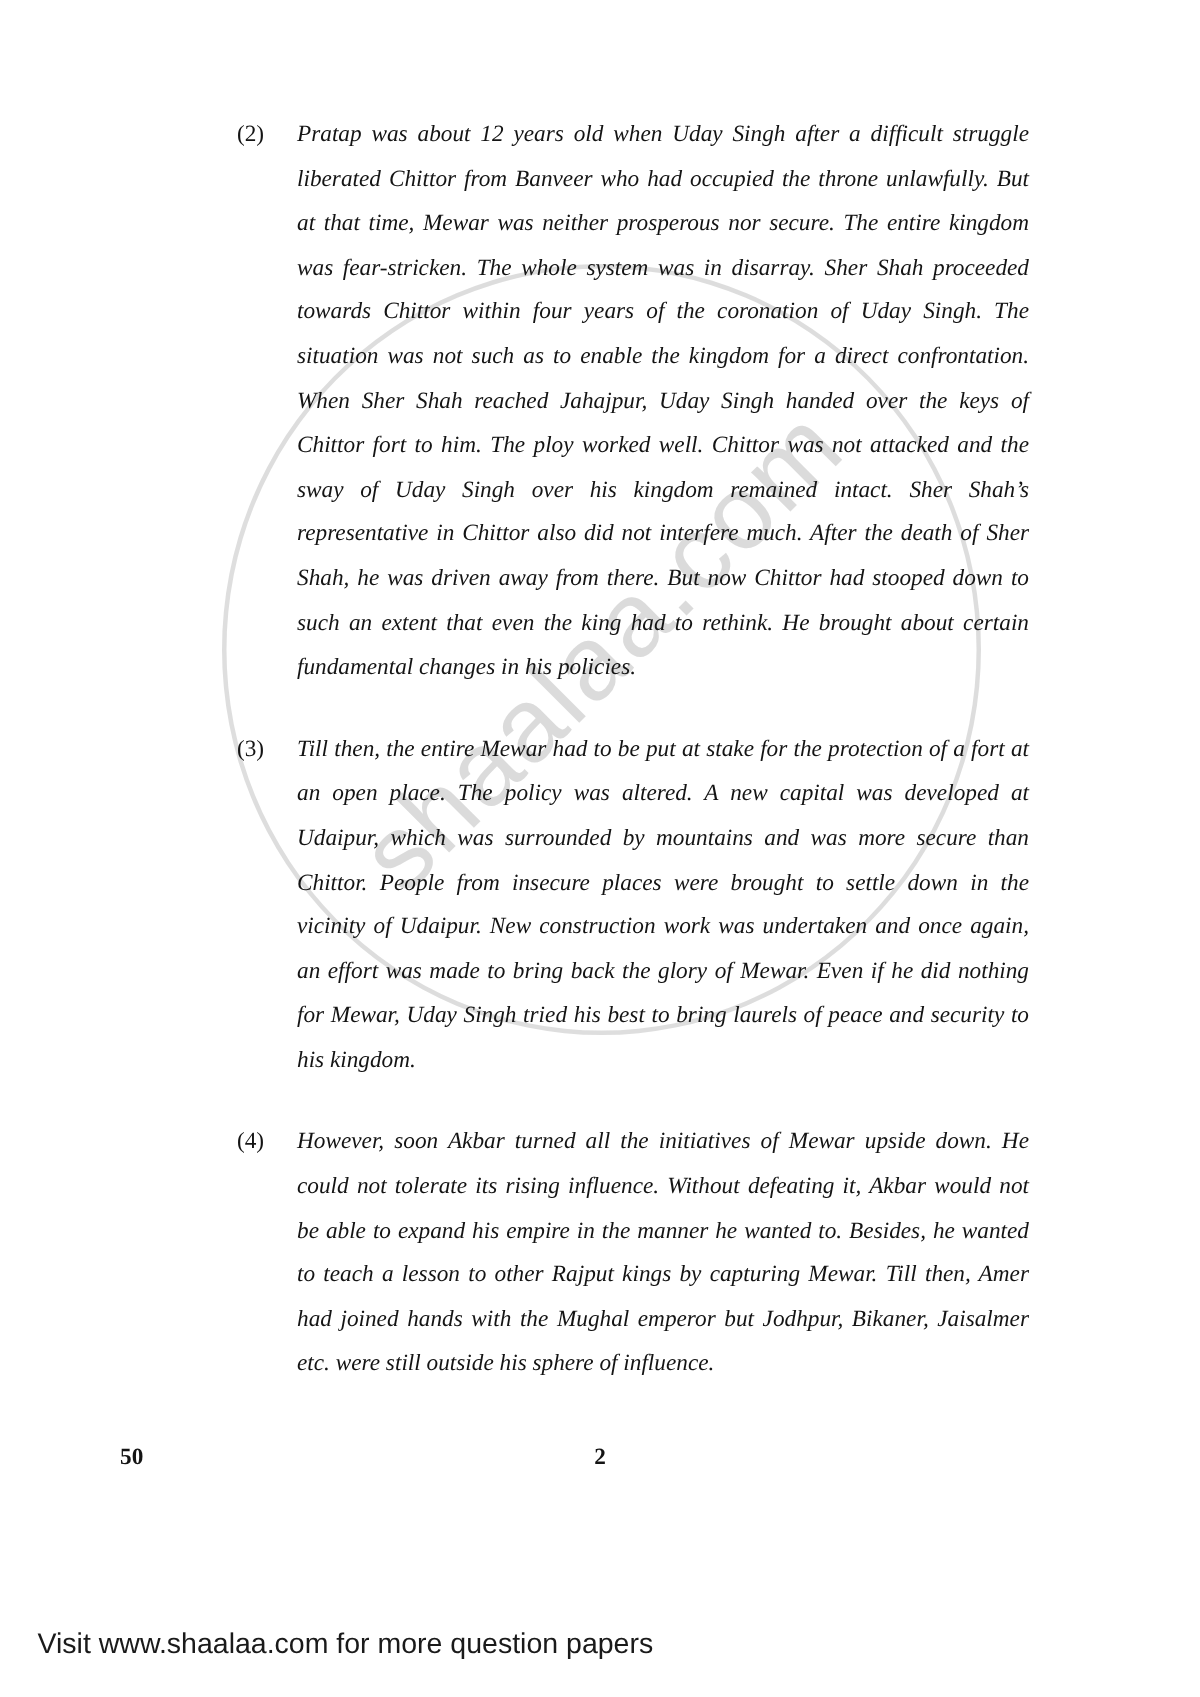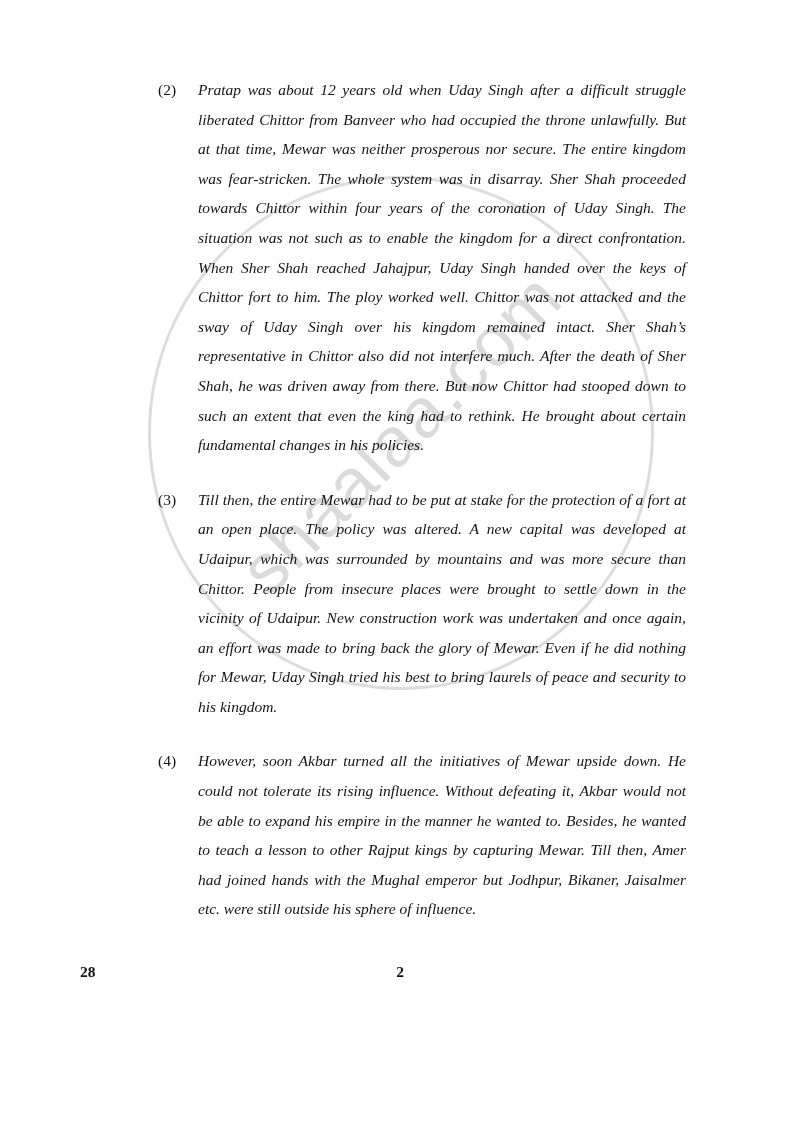--- a/index.html
+++ b/index.html
@@ -113,18 +113,19 @@
       <div class="para-text">Till then, the entire Mewar had to be put at stake for the protection of a fort at an open place. The policy was altered. A new capital was developed at Udaipur, which was surrounded by mountains and was more secure than Chittor. People from insecure places were brought to settle down in the vicinity of Udaipur. New construction work was undertaken and once again, an effort was made to bring back the glory of Mewar. Even if he did nothing for Mewar, Uday Singh tried his best to bring laurels of peace and security to his kingdom.</div>
     </div>
 
     <div class="para">
       <span class="para-num">(4)</span>
       <div class="para-text">However, soon Akbar turned all the initiatives of Mewar upside down. He could not tolerate its rising influence. Without defeating it, Akbar would not be able to expand his empire in the manner he wanted to. Besides, he wanted to teach a lesson to other Rajput kings by capturing Mewar. Till then, Amer had joined hands with the Mughal emperor but Jodhpur, Bikaner, Jaisalmer etc. were still outside his sphere of influence.</div>
     </div>
 
   </div>
 
-  <div class="page-num-left">28</div>
+  <div class="page-num-left">50</div>
 
   <div class="page-num-center">2</div>
 
+  <div class="bottom-bar">Visit www.shaalaa.com for more question papers</div>
 
 </div>
 
 </body></html>

